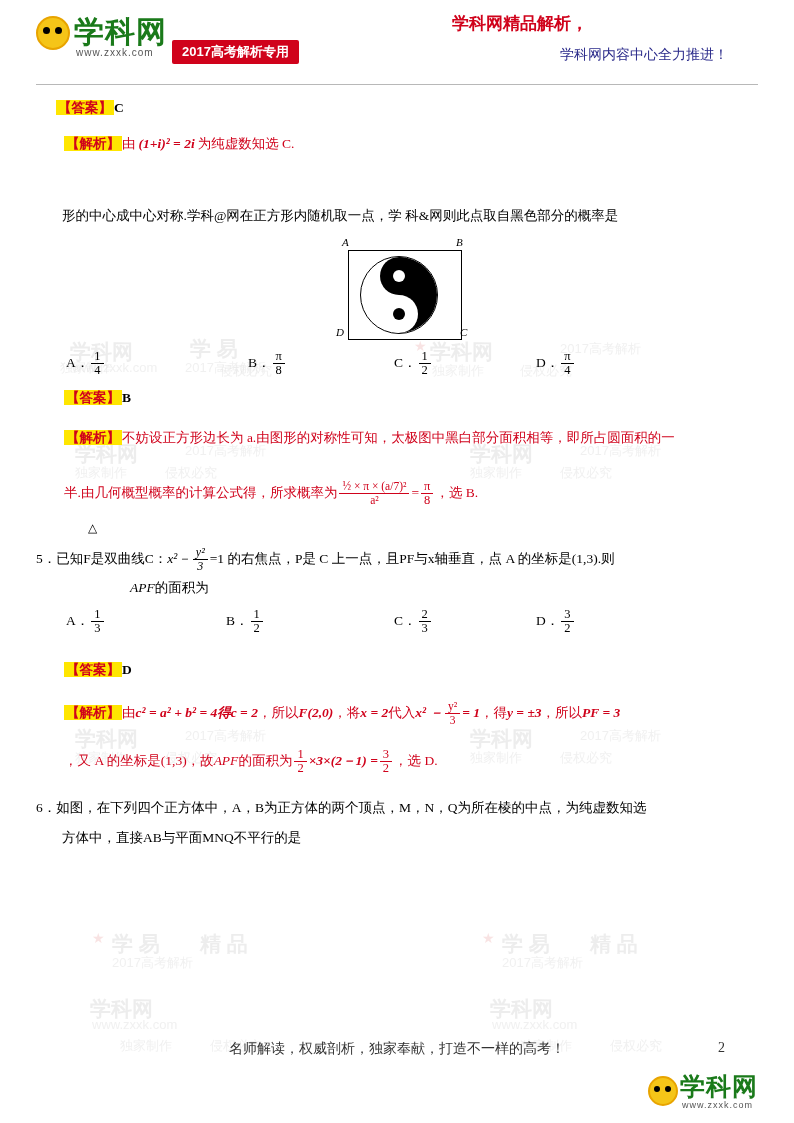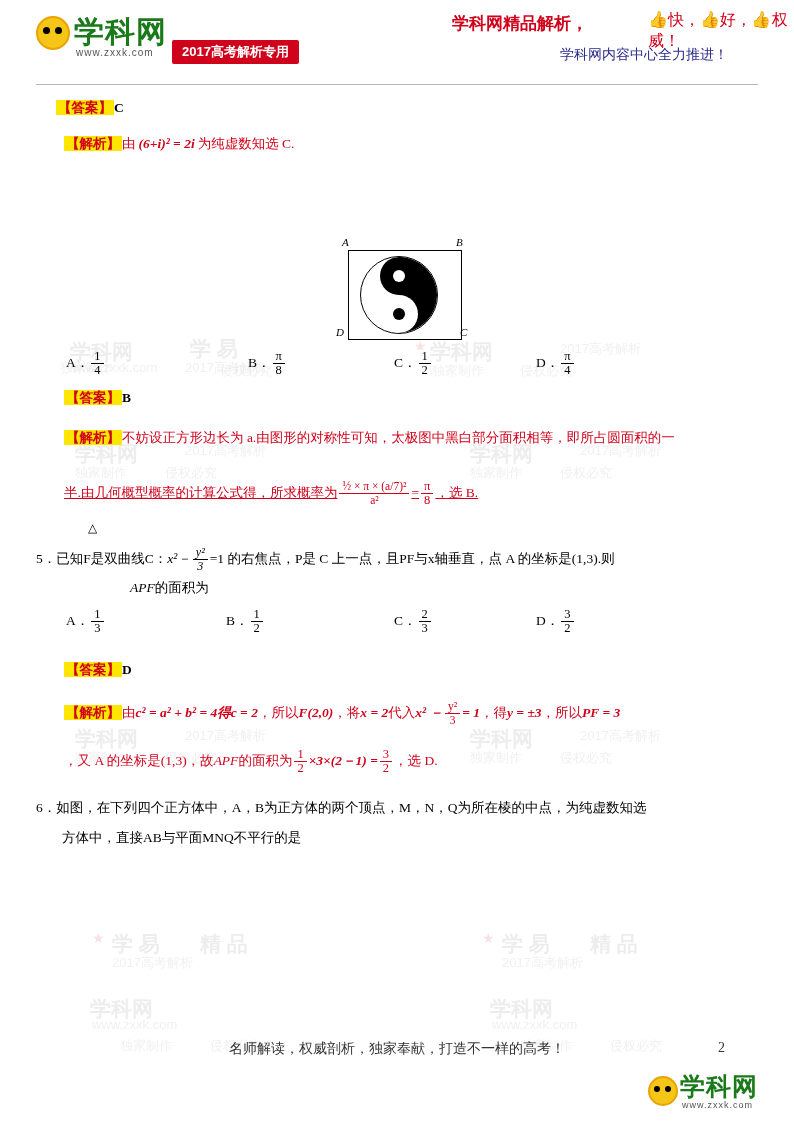--- a/index.html
+++ b/index.html
@@ -158,34 +158,34 @@
   <div class="header">
     <div class="logo">
       <div class="logo-ico">
           <div class="logo-face"></div>
         </div>
       <div class="logo-txt">学科网</div>
       <div class="logo-sub">www.zxxk.com</div>
     </div>
     <div class="banner">2017高考解析专用</div>
     <div class="hdr-right-top">学科网精品解析，</div>
-    <div class="thumbs" style="left:648px;top:10px;">
-      <span>👍</span><span>快，</span><span>👍</span><span>好，</span><span>👍</span><span>权威！</span>
-    </div>
     <div class="hdr-right-bot">学科网内容中心全力推进！</div>
     <div class="hdr-rule"></div>
   </div>
 
   <div class="blk" style="left:56px;top:98px;">
     <span class="tag">【答案】</span><span class="ans">C</span>
   </div>
   <div class="blk red" style="left:64px;top:134px;">
-    <span class="tag">【解析】</span><span>由</span><span class="bi" style="margin:0 3px;">(6+i)² = 2i</span><span>为纯虚数知选 C.</span>
-  </div>
-
+    <span class="tag">【解析】</span><span>由</span><span class="bi" style="margin:0 3px;">(1+i)² = 2i</span><span>为纯虚数知选 C.</span>
+  </div>
+
+  <div class="blk" style="left:62px;top:206px;width:710px;">
+    <span>形的中心成中心对称.学科@网在正方形内随机取一点，学 科&amp;网则此点取自黑色部分的概率是</span>
+  </div>
 
   <div class="figwrap">
     <span class="vlabel" style="left:2px;top:-12px;">A</span>
     <span class="vlabel" style="left:116px;top:-12px;">B</span>
     <span class="vlabel" style="left:-4px;top:78px;">D</span>
     <span class="vlabel" style="left:120px;top:78px;">C</span>
     <div class="sq"></div>
     <div class="taiji">
       <div class="half"></div>
       <div class="c1"></div>
@@ -210,21 +210,21 @@
     </span>
   </div>
 
   <div class="blk" style="left:64px;top:388px;">
     <span class="tag">【答案】</span><span class="ans">B</span>
   </div>
 
   <div class="blk red" style="left:64px;top:428px;width:700px;">
     <span class="tag">【解析】</span><span>不妨设正方形边长为 a.由图形的对称性可知，太极图中黑白部分面积相等，即所占圆面积的一</span>
   </div>
-  <div class="blk red" style="left:64px;top:480px;width:700px;text-decoration:underline;">
+  <div class="blk red" style="left:64px;top:480px;width:700px;">
     <span>半.由几何概型概率的计算公式得，所求概率为</span><span class="frac red" style="font-size:11.5px;"><span class="num">½ × π × (a/7)²</span><span class="den">a²</span></span><span>=</span><span class="frac red"><span class="num">π</span><span class="den">8</span></span><span>，选 B.</span>
   </div>
 
   <div class="blk" style="left:88px;top:518px;font-size:12px;">
     <span>△</span>
   </div>
   <div class="blk" style="left:36px;top:546px;width:730px;">
     <span>5．</span><span>已知F是双曲线C：</span><span class="it">x²－</span><span class="frac it" style="font-size:12px;"><span class="num">y²</span><span class="den">3</span></span><span>=1 的右焦点，P是 C 上一点，且PF与x轴垂直，点 A 的坐标是(1,3).则</span>
   </div>
   <div class="blk" style="left:96px;top:578px;margin-left:34px;">

